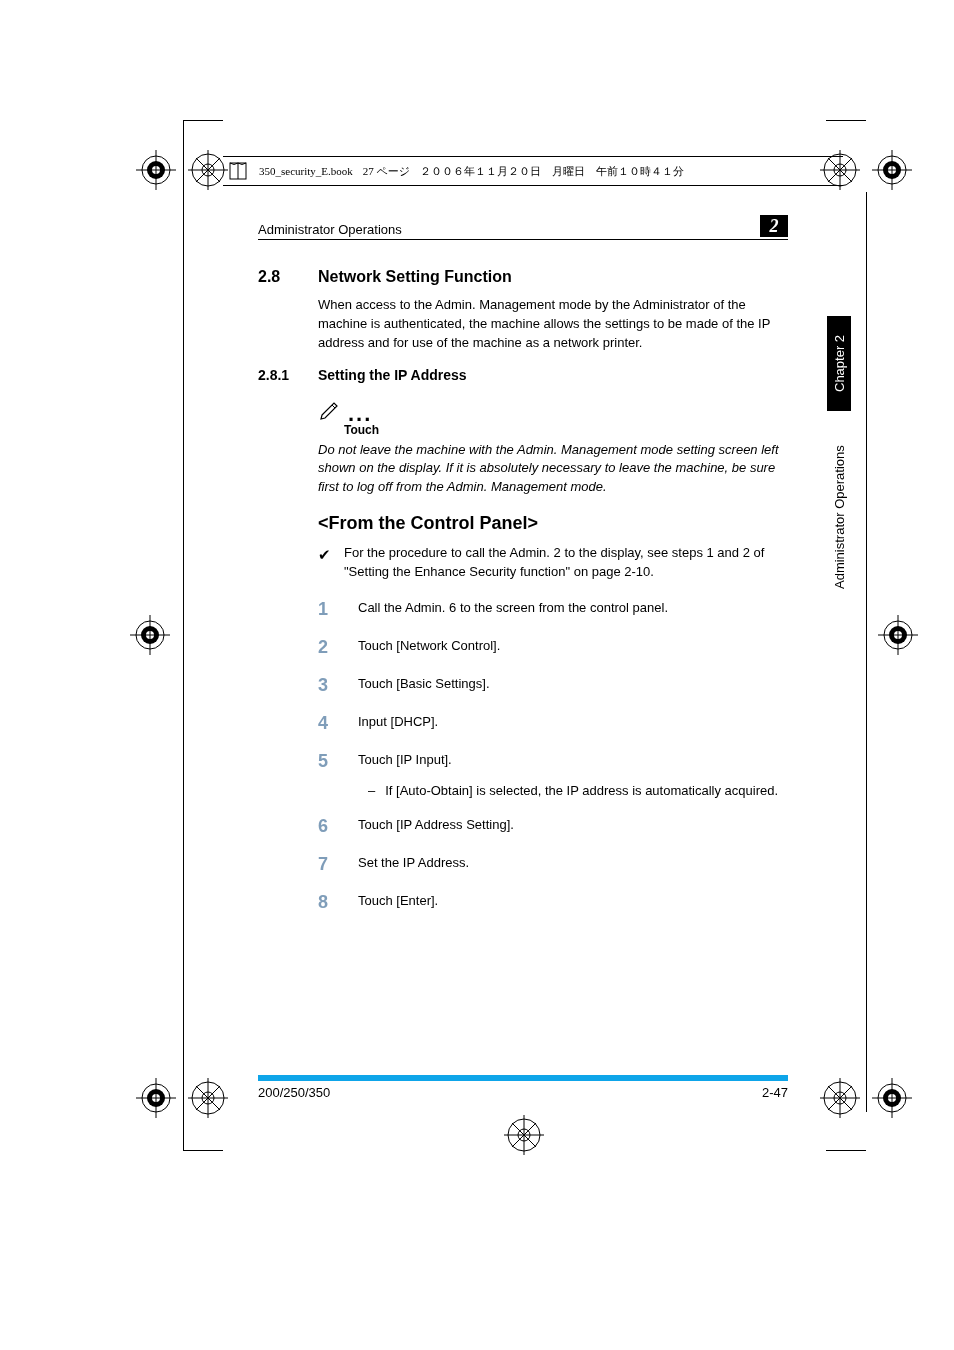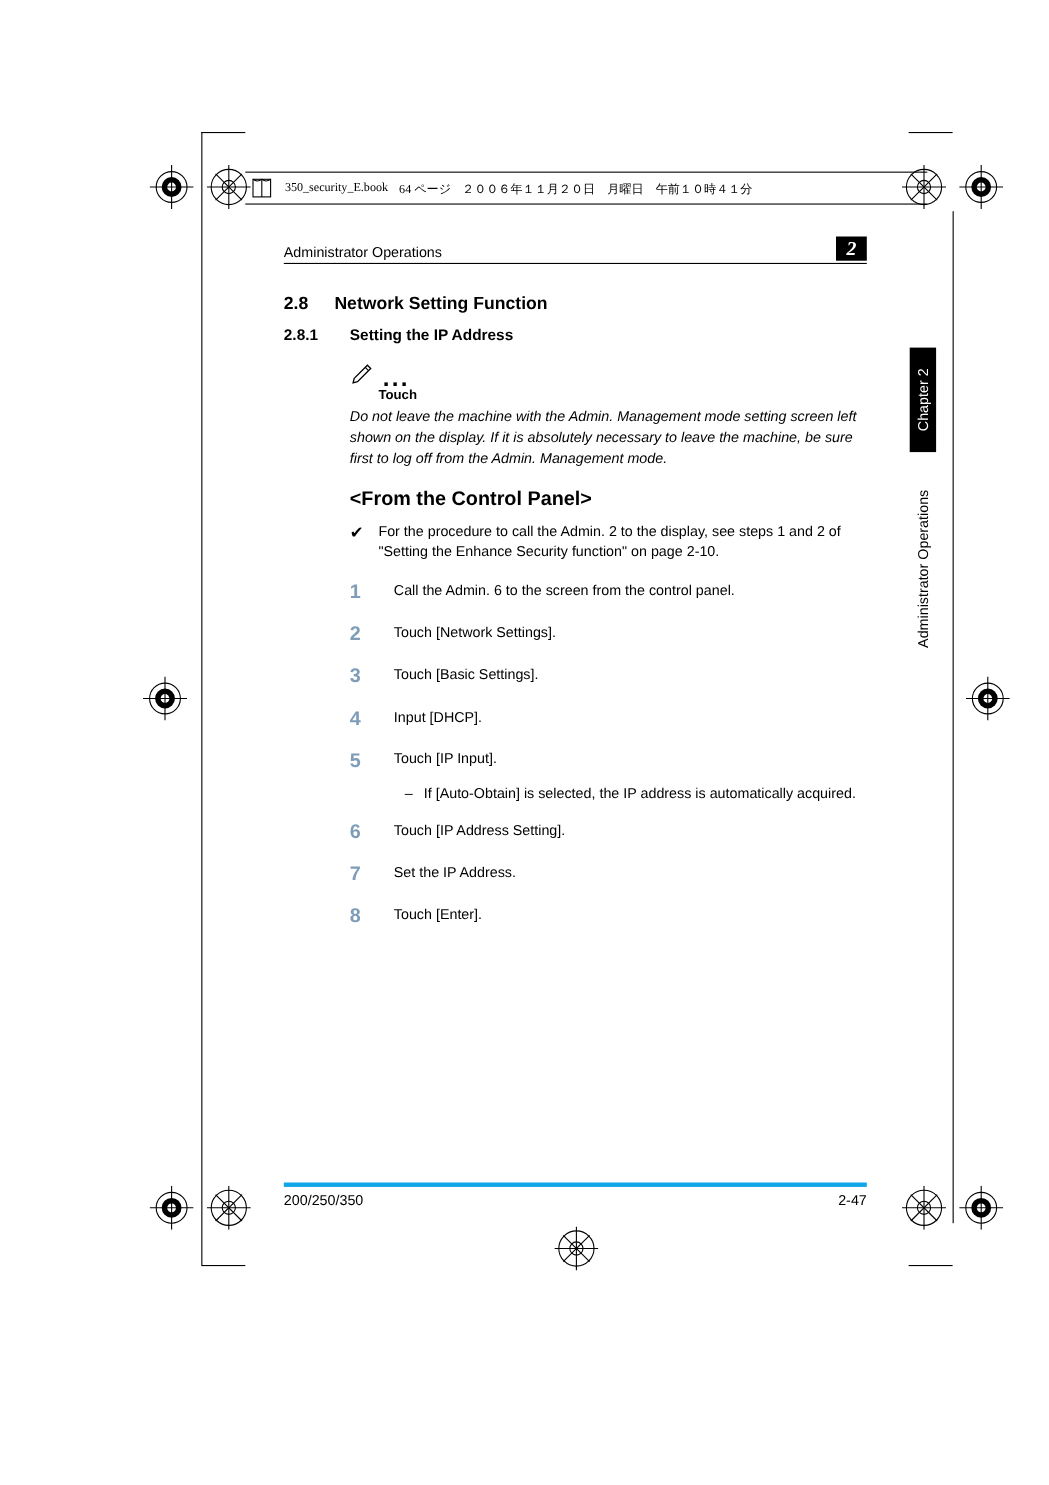--- a/index.html
+++ b/index.html
@@ -19,21 +19,21 @@
   .meta-strip { position: absolute; left: 175px; top: 156px; width: 620px; height: 30px; border-top: 1px solid #000; border-bottom: 1px solid #000; display: flex; align-items: center; gap: 10px; font-size: 11px; padding: 0 4px; font-family: "MS Mincho", serif; }
   .meta-strip .dots { font-size: 16px; line-height: 1; margin-left: 4px; }
   .meta-strip svg { flex: none; }
 
   
   .content { position: absolute; left: 210px; top: 215px; width: 530px; }
   .running-head { display: flex; align-items: flex-end; justify-content: space-between; border-bottom: 1px solid #000; padding-bottom: 2px; margin-bottom: 28px; }
   .running-head .rh-left { font-size: 13px; }
   .chapnum-box { width: 28px; height: 22px; background: #000; color: #fff; font-weight: bold; font-style: italic; font-size: 18px; display: flex; align-items: center; justify-content: center; font-family: Georgia, 'Times New Roman', serif; }
 
-  .sec-row { display: flex; gap: 8px; margin-bottom: 10px; }
+  .sec-row { display: flex; gap: 22px; margin-bottom: 10px; }
   .sec-num { font-weight: bold; font-size: 16px; width: 38px; flex: none; }
   .sec-title { font-weight: bold; font-size: 16px; }
   .sec-body { margin-left: 60px; font-size: 13px; line-height: 1.45; margin-bottom: 14px; }
 
   .subsec-row { display: flex; gap: 22px; margin-top: 10px; margin-bottom: 14px; align-items: center; }
   .subsec-num { font-weight: bold; font-size: 14px; width: 38px; flex: none; }
   .subsec-title { font-weight: bold; font-size: 14px; }
 
   .note-block { margin-left: 60px; margin-bottom: 16px; }
   .note-icon-row { display: flex; align-items: flex-end; gap: 6px; margin-bottom: 2px; }
@@ -50,21 +50,21 @@
   .step .n { flex: none; width: 12px; font-size: 18px; font-weight: bold; color: #7f9db9; font-family: Arial, sans-serif; }
   .step .t { padding-top: 3px; }
   .substep { margin-left: 110px; display: flex; gap: 10px; font-size: 13px; line-height: 1.45; margin-top: -4px; margin-bottom: 12px; }
   .substep .dash { flex: none; }
 
   
   .side-tab-dark { position: absolute; right: 140px; top: 316px; width: 24px; height: 95px; background: #000; color: #fff; font-size: 13px; display: flex; align-items: center; justify-content: center; writing-mode: vertical-rl; transform: rotate(180deg); }
   .side-tab-light { position: absolute; right: 140px; top: 422px; width: 24px; height: 190px; background: #fff; color: #000; font-size: 13px; display: flex; align-items: center; justify-content: center; writing-mode: vertical-rl; transform: rotate(180deg); }
 
   
-  .footer { position: absolute; left: 210px; top: 1075px; width: 530px; border-top: 4px solid #0ea5e9; display: flex; justify-content: space-between; font-size: 13px; padding-top: 4px; }
+  .footer { position: absolute; left: 210px; top: 1075px; width: 530px; border-top: 6px solid #0ea5e9; display: flex; justify-content: space-between; font-size: 13px; padding-top: 4px; }
 
 </style>
 </head>
 <body>
 
 <div class="page">
 
   <div class="reg" style="left:88px; top:150px;">
     <svg width="40" height="40">
         <circle cx="20" cy="20" r="14" fill="none" stroke="#000" stroke-width="1"></circle>
@@ -180,21 +180,21 @@
   <div class="tick h" style="left:778px; top:1150px; width:40px;"></div>
 
   <div class="meta-strip">
     <svg width="22" height="22">
         <rect x="3" y="3" width="16" height="16" fill="none" stroke="#000"></rect>
         <line x1="11" y1="3" x2="11" y2="19" stroke="#000"></line>
         <path d="M3 3 Q7 6 11 3" fill="none" stroke="#000"></path>
         <path d="M11 3 Q15 6 19 3" fill="none" stroke="#000"></path>
       </svg>
     <span>350_security_E.book</span>
-    <span>64 ページ</span>
+    <span>27 ページ</span>
     <span>２００６年１１月２０日　月曜日　午前１０時４１分</span>
     <span class="dots" style="margin-left:auto;"></span>
   </div>
 
   <div class="side-tab-dark">
       <span>Chapter 2</span>
     </div>
   <div class="side-tab-light">
       <span>Administrator Operations</span>
     </div>
@@ -204,20 +204,21 @@
       <span class="rh-left">Administrator Operations</span>
       <span class="chapnum-box">
           <span>2</span>
         </span>
     </div>
 
     <div class="sec-row">
       <span class="sec-num">2.8</span>
       <span class="sec-title">Network Setting Function</span>
     </div>
+    <div class="sec-body">When access to the Admin. Management mode by the Administrator of the machine is authenticated, the machine allows the settings to be made of the IP address and for use of the machine as a network printer.</div>
 
     <div class="subsec-row">
       <span class="subsec-num">2.8.1</span>
       <span class="subsec-title">Setting the IP Address</span>
     </div>
 
     <div class="note-block">
       <div class="note-icon-row">
         <svg width="24" height="24">
             <path d="M4 18 L16 6 L19 9 L7 21 L3 22 L4 18 Z" fill="none" stroke="#000" stroke-width="1.2"></path>
@@ -235,21 +236,21 @@
       <span class="mark">✔</span>
       <span>For the procedure to call the Admin. 2 to the display, see steps 1 and 2 of "Setting the Enhance Security function" on page 2-10.</span>
     </div>
 
     <div class="step">
         <span class="n">1</span>
         <span class="t">Call the Admin. 6 to the screen from the control panel.</span>
       </div>
     <div class="step">
         <span class="n">2</span>
-        <span class="t">Touch [Network Settings].</span>
+        <span class="t">Touch [Network Control].</span>
       </div>
     <div class="step">
         <span class="n">3</span>
         <span class="t">Touch [Basic Settings].</span>
       </div>
     <div class="step">
         <span class="n">4</span>
         <span class="t">Input [DHCP].</span>
       </div>
     <div class="step">

